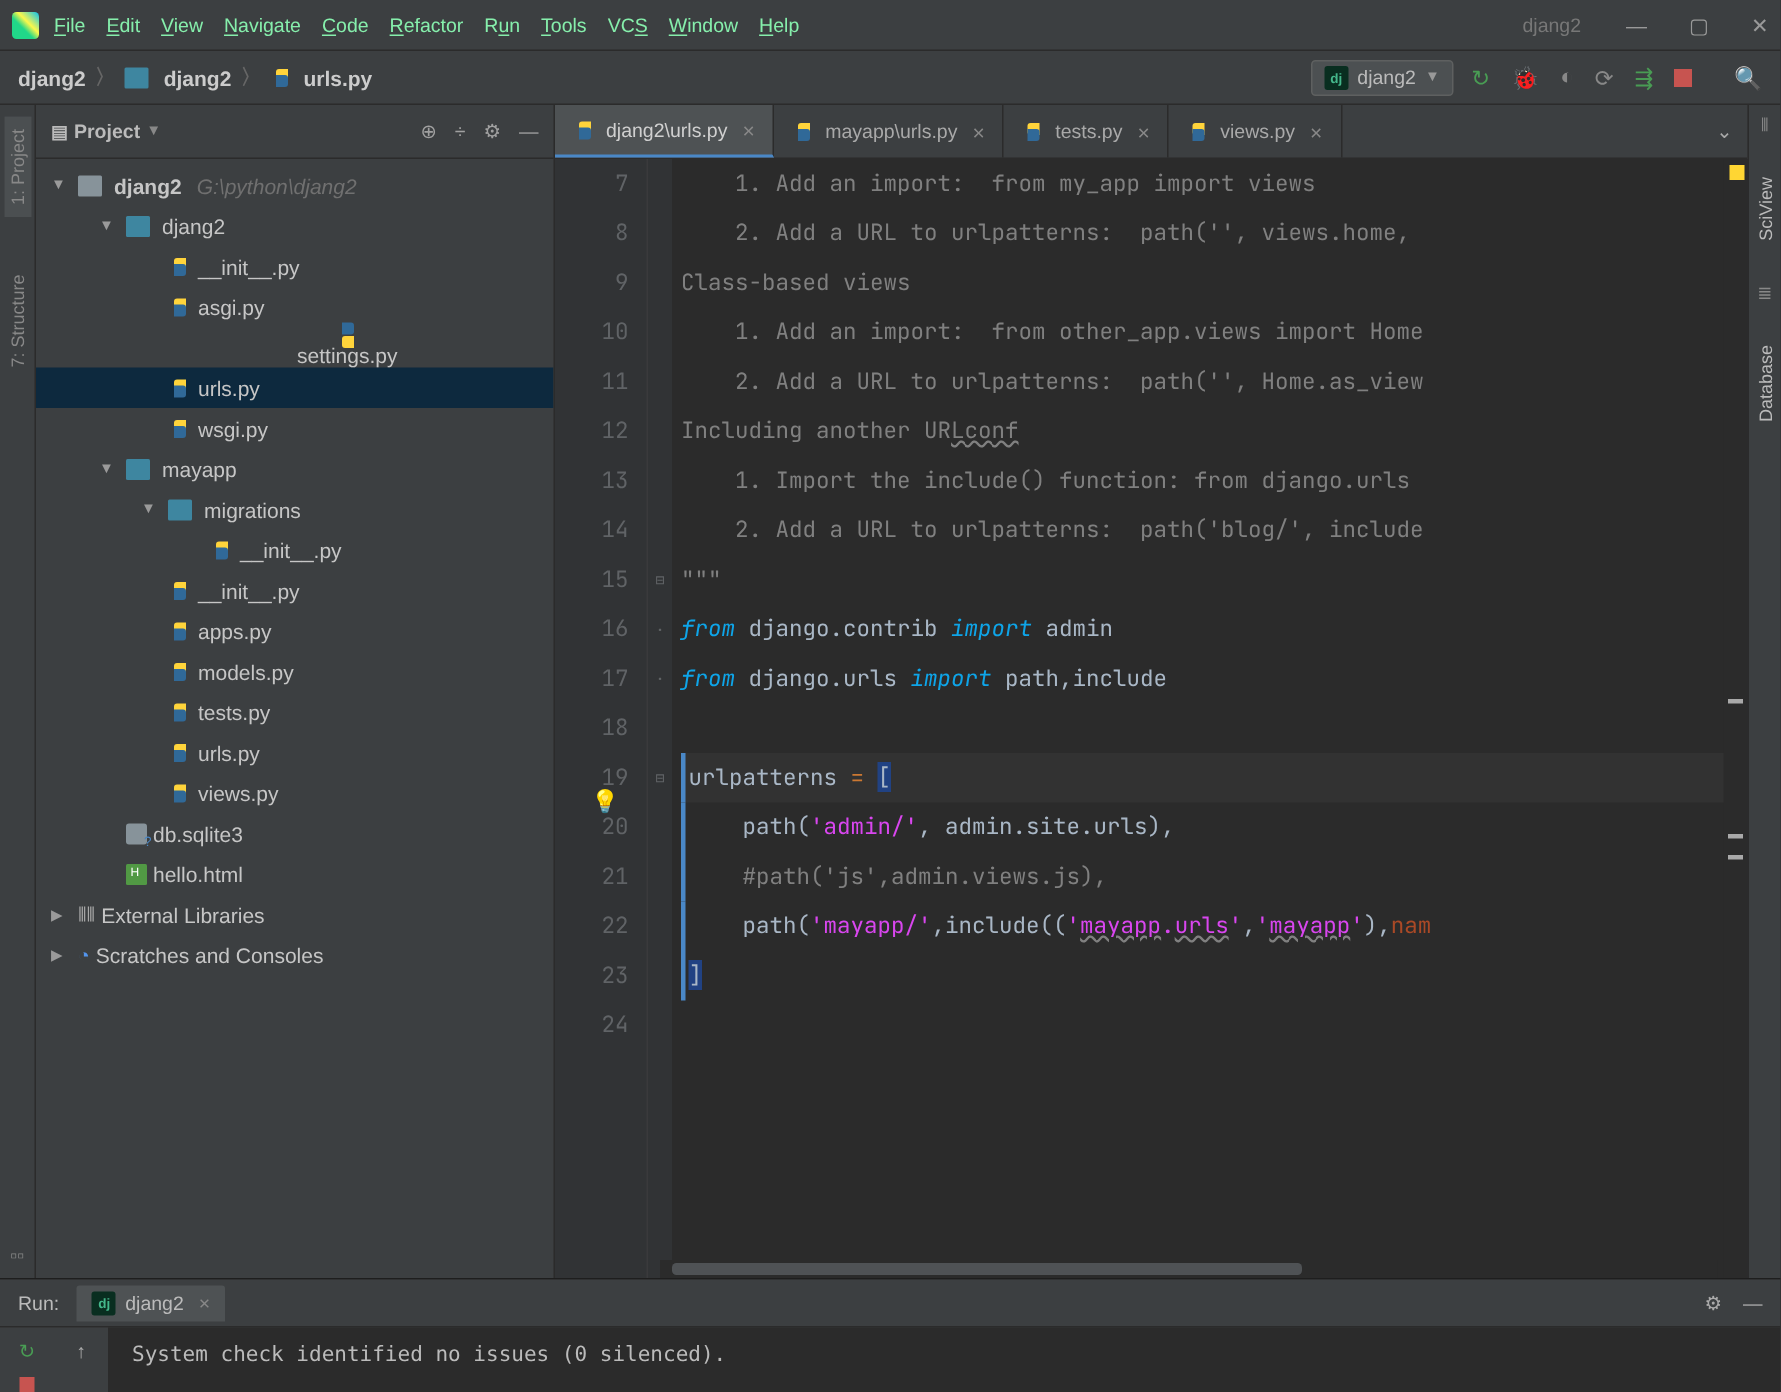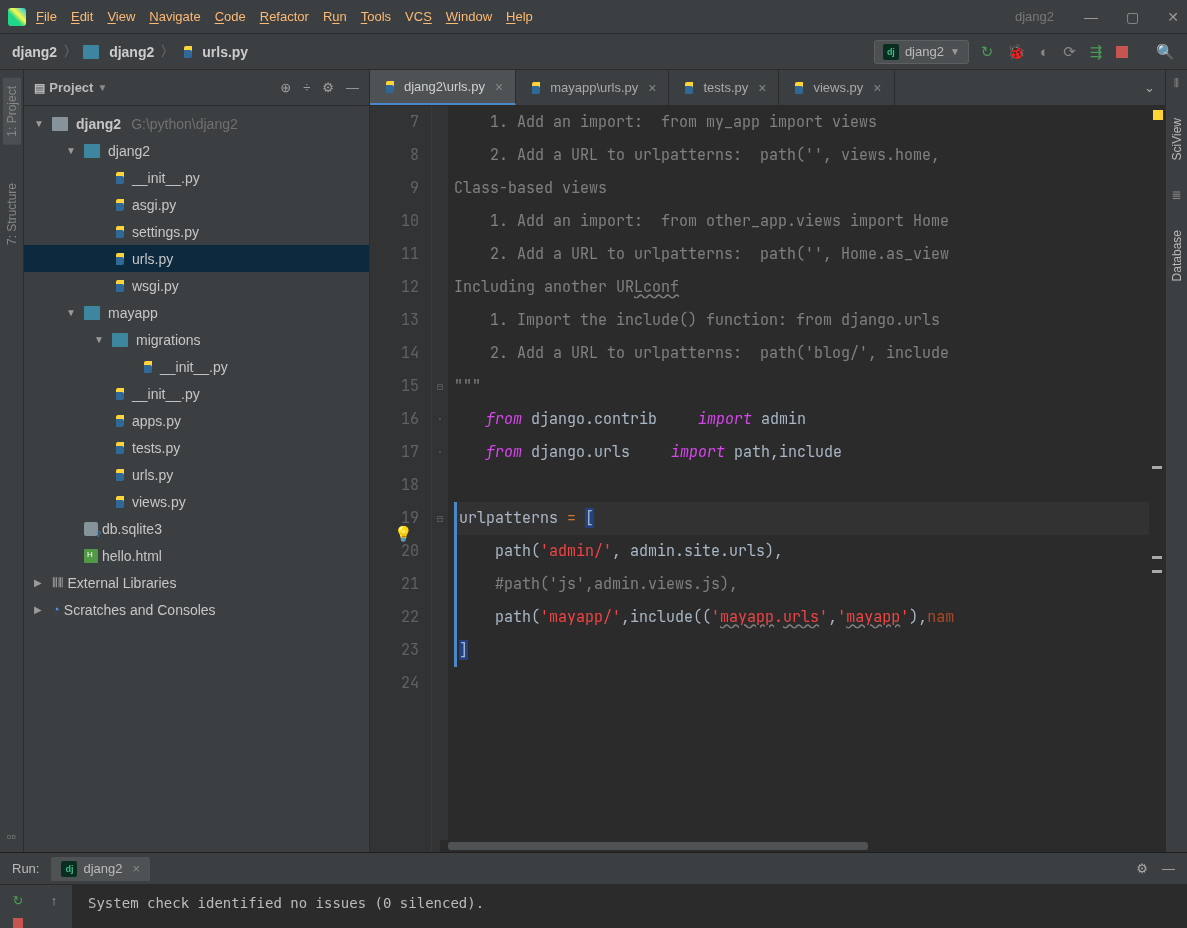--- a/index.html
+++ b/index.html
@@ -1,20 +1,20 @@
 <!DOCTYPE html>
 <html><head>
 <meta charset="utf-8">
 <style>
 * { margin:0; padding:0; box-sizing:border-box; }
 body { font-family:"Segoe UI",Arial,sans-serif; font-size:13px; background:#3c3f41; color:#bbb; width:1187px; height:928px; overflow:hidden; user-select:none; }
 .titlebar { height:34px; background:#3c3f41; display:flex; align-items:center; padding:0 8px; border-bottom:1px solid #2b2b2b; }
 .app-icon { width:18px; height:18px; margin-right:10px; background:linear-gradient(45deg,#21d789 40%,#fcf84a 60%,#07c3f2); border-radius:3px; }
 .menubar { display:flex; gap:14px; flex:1; }
-.menubar span { color:#fdba74; cursor:pointer; }
+.menubar span { color:#86efac; cursor:pointer; }
 .menubar span u { text-decoration:underline; text-underline-offset:2px; }
 .proj-name { color:#777; margin-right:30px; }
 .win-btns { display:flex; gap:28px; color:#999; font-size:14px; }
 .win-btns span { cursor:pointer; }
 .navbar { height:36px; background:#3c3f41; display:flex; align-items:center; padding:0 12px; border-bottom:1px solid #2b2b2b; }
 .crumbs { display:flex; align-items:center; gap:6px; flex:1; font-weight:bold; font-size:14px; color:#ccc; }
 .crumb-sep { color:#666; font-size:14px; }
 .py-icon { width:16px; height:16px; display:inline-block; position:relative; }
 .py-icon::before { content:""; position:absolute; width:8px; height:8px; background:#ffd43b; border-radius:2px 0 0 2px; top:2px; left:4px; }
 .py-icon::after { content:""; position:absolute; width:8px; height:8px; background:#306998; border-radius:0 2px 2px 0; bottom:2px; right:4px; }
@@ -40,34 +40,34 @@
 .tree-row { display:flex; align-items:center; height:27px; padding-left:8px; cursor:pointer; gap:4px; color:#c6c6c6; }
 .tree-row.sel { background:#0d293e; }
 .tree-arrow { width:14px; display:inline-block; font-size:10px; color:#9a9a9a; }
 .fld-icon { width:16px; height:14px; background:#87939a; border-radius:1px; display:inline-block; margin-right:4px; }
 .fld-icon.pkg { background:#3e86a0; }
 .db-icon { width:14px; height:14px; display:inline-block; border-radius:2px; background:#87939a; position:relative; }
 .db-icon::after { content:"?"; position:absolute; right:-3px; bottom:-3px; font-size:9px; color:#4a88c7; }
 .html-icon { width:14px; height:14px; background:#519944; display:inline-block; border-radius:1px; position:relative; }
 .html-icon::before { content:"H"; position:absolute; font-size:8px; color:#fff; left:3px; top:1px; }
 .lib-icon { color:#aaa; font-size:13px; }
-.path-hint { color:#707070; margin-left:6px; }
+.path-hint { color:#707070; margin-left:6px;font-style:italic; }
 .editor-area { flex:1; display:flex; flex-direction:column; background:#2b2b2b; }
 .tabs { height:36px; background:#3c3f41; display:flex; align-items:stretch; border-bottom:1px solid #2b2b2b; }
 .tab { display:flex; align-items:center; gap:6px; padding:12px 12px; color:#a9a9a9; cursor:pointer; font-size:13px; border-right:1px solid #2b2b2b; }
 .tab.active { background:#4e5254; color:#d0d0d0; border-bottom:2px solid #4a88c7; }
 .tab .close { color:#888; font-size:14px; margin-left:4px; }
 .tab-more { margin-left:auto; padding:0 10px; display:flex; align-items:center; color:#aaa; cursor:pointer; }
 .editor { flex:1; display:flex; font-family:"JetBrains Mono",Consolas,monospace; font-size:15px; line-height:33px; background:#2b2b2b; overflow:hidden; position:relative; }
 .gutter { width:62px; background:#313335; text-align:right; padding-right:12px; color:#606366; border-right:1px solid #3a3a3c; }
 .fold-col { width:16px; background:#313335; color:#606366; font-size:10px; }
 .code { flex:1; padding-left:6px; white-space:pre; color:#a9b7c6; overflow:hidden; }
 .code .line { height:33px; }
-.kw { color:#d946ef; font-style:italic;margin-left:32px; }
-.str { color:#ef4444; }
+.kw { color:#0ea5e9; font-style:italic; }
+.str { color:#d946ef; }
 .com-doc { color:#808080; }
 .op { color:#cc7832; }
 .sel-br { background:#214283; }
 .hl-line { background:#323232; }
 .scrollbar { position:absolute; right:0; top:0; width:16px; height:100%; background:#2b2b2b; }
 .mark { position:absolute; right:3px; width:10px; height:3px; }
 .ov-mark { position:absolute; right:2px; top:4px; width:10px; height:10px; background:#ffd633; }
 .right-gutter { width:22px; background:#3c3f41; border-left:1px solid #2b2b2b; display:flex; flex-direction:column; align-items:center; padding-top:6px; gap:20px; }
 .bulb { position:absolute; left:24px; top:412px; font-size:15px; z-index:5; }
 .hscroll { position:absolute; bottom:0; left:70px; right:20px; height:12px; background:#2b2b2b; }
@@ -172,21 +172,21 @@
           <div class="tree-row" style="padding-left: 70px;">
             <span class="tree-arrow"></span>
             <span class="py-icon"></span>
             <span>__init__.py</span>
           </div>
           <div class="tree-row" style="padding-left: 70px; text-align: right;">
             <span class="tree-arrow"></span>
             <span class="py-icon"></span>
             <span>asgi.py</span>
           </div>
-          <div class="tree-row" style="padding-left: 70px;">
+          <div class="tree-row" style="padding-left: 70px; flex-direction: column;">
             <span class="tree-arrow"></span>
             <span class="py-icon"></span>
             <span>settings.py</span>
           </div>
           <div class="tree-row sel" style="padding-left: 70px;">
             <span class="tree-arrow"></span>
             <span class="py-icon"></span>
             <span>urls.py</span>
           </div>
           <div class="tree-row" style="padding-left: 70px;">
@@ -211,20 +211,25 @@
           </div>
           <div class="tree-row" style="padding-left: 70px;">
             <span class="tree-arrow"></span>
             <span class="py-icon"></span>
             <span>__init__.py</span>
           </div>
           <div class="tree-row" style="padding-left: 70px;">
             <span class="tree-arrow"></span>
             <span class="py-icon"></span>
             <span>apps.py</span>
+          </div>
+          <div class="tree-row" style="padding-left: 70px;">
+            <span class="tree-arrow"></span>
+            <span class="py-icon"></span>
+            <span>models.py</span>
           </div>
           <div class="tree-row" style="padding-left: 70px;">
             <span class="tree-arrow"></span>
             <span class="py-icon"></span>
             <span>tests.py</span>
           </div>
           <div class="tree-row" style="padding-left: 70px;">
             <span class="tree-arrow"></span>
             <span class="py-icon"></span>
             <span>urls.py</span>

